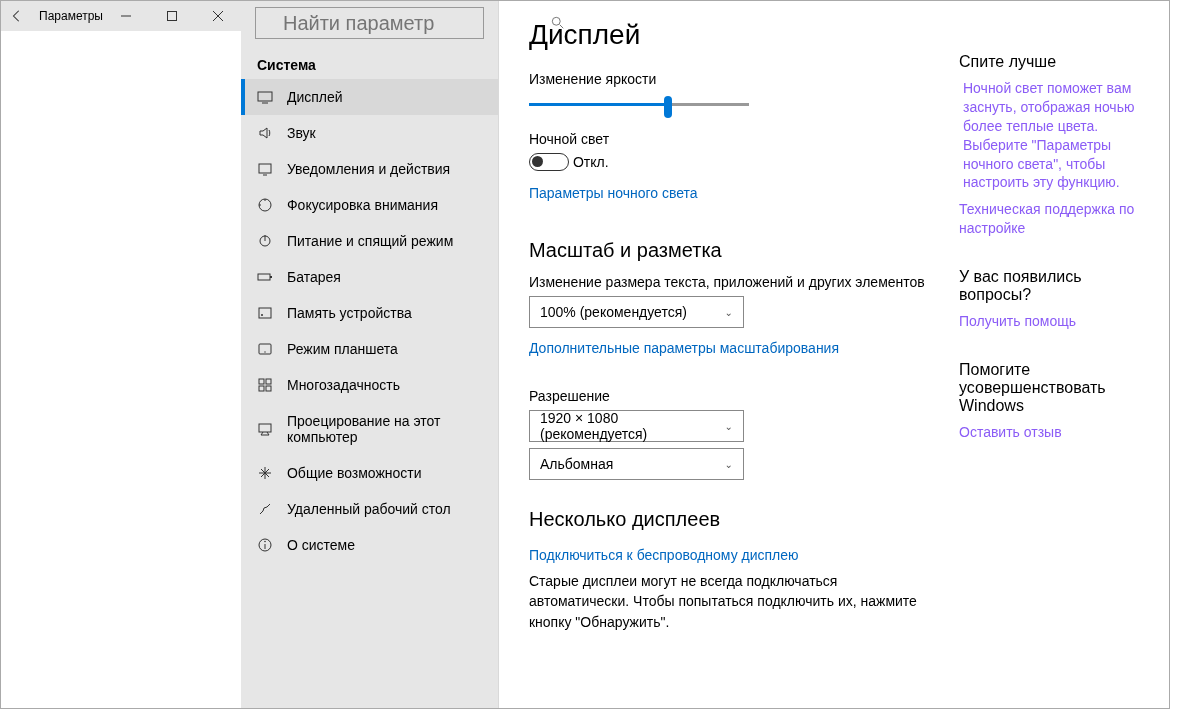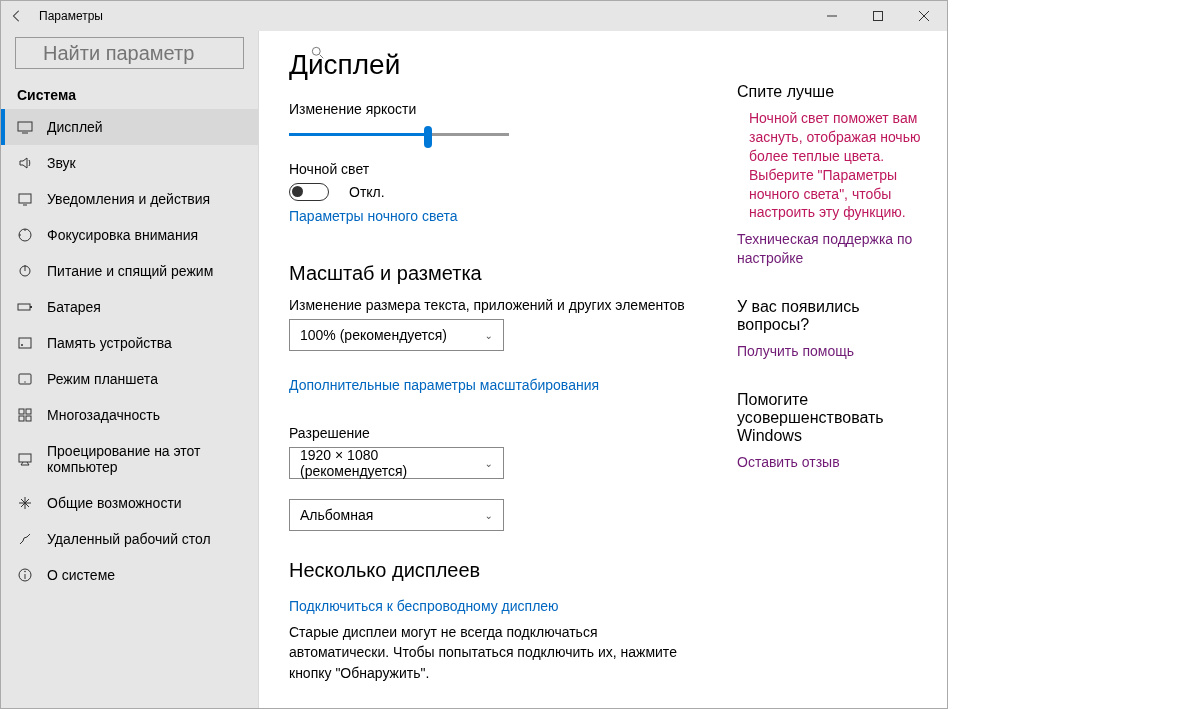--- a/index.html
+++ b/index.html
@@ -1,17 +1,17 @@
 <!DOCTYPE html>
 <html><head>
 <meta charset="utf-8">
 <style>
   html,body{margin:0;padding:0;font-family:"Segoe UI",Arial,sans-serif;font-size:14px;color:#000;background:#fff;height:100%;}
   *{box-sizing:border-box;}
-  .window{width:948px;height:709px;border:1px solid #aaa;display:flex;flex-direction:column;overflow:hidden;}
+  .window{width:1170px;height:709px;border:1px solid #aaa;display:flex;flex-direction:row;overflow:hidden;}
   .titlebar{height:30px;display:flex;align-items:center;background:#e6e6e6;}
   .titlebar-left{display:flex;align-items:center;gap:14px;padding-left:8px;}
   .titlebar-title{font-size:12px;}
   .titlebar-controls{margin-left:auto;display:flex;}
   .titlebar-controls div{width:46px;height:30px;display:flex;align-items:center;justify-content:center;font-size:12px;color:#333;}
   .body{flex:1;display:flex;overflow:hidden;}
   .sidebar{width:258px;background:#e6e6e6;border-right:1px solid #d9d9d9;display:flex;flex-direction:column;padding-top:6px;}
   .home-row{display:flex;align-items:center;gap:14px;padding:12px 16px;font-size:14px;}
   .search-wrap{padding:0 14px 8px 14px;}
   .search{display:flex;align-items:center;border:1px solid #999;height:32px;padding:0 8px;background:#e6e6e6;}
@@ -24,31 +24,31 @@
   .icon{width:16px;height:16px;display:inline-flex;align-items:center;justify-content:center;color:#333;flex-shrink:0;}
   .main{flex:1;display:flex;overflow:auto;}
   .content{flex:1;padding:18px 30px 30px 30px;max-width:720px;}
   h1{font-weight:400;font-size:28px;margin:0 0 20px 0;}
   h2{font-weight:400;font-size:20px;margin:18px 0 10px 0;}
   .label{font-size:14px;margin:12px 0 6px 0;}
   .slider{width:220px;height:24px;position:relative;margin:6px 0 14px 0;}
   .slider-track{position:absolute;top:10px;left:0;right:0;height:3px;background:#999;}
   .slider-fill{position:absolute;top:10px;left:0;height:3px;background:#0078d7;width:63%;}
   .slider-thumb{position:absolute;top:3px;left:63%;width:8px;height:22px;background:#0078d7;border-radius:4px;transform:translateX(-50%);}
-  .toggle-row{display:flex;align-items:center;gap:20px;margin:4px 0 1px 0;}
+  .toggle-row{display:flex;align-items:center;gap:4px;margin:4px 0 8px 0;}
   .toggle{width:40px;height:18px;border:1.5px solid #333;border-radius:10px;position:relative;}
   .toggle-knob{position:absolute;left:2px;top:2px;width:11px;height:11px;border-radius:50%;background:#333;}
   .link{color:#0067c0;font-size:14px;margin:6px 0 20px 0;display:inline-block;}
   .link-inline{color:#0067c0;font-size:14px;display:inline-block;}
-  .select{border:1px solid #888;height:32px;width:215px;display:flex;align-items:center;justify-content:space-between;padding:0 10px;font-size:14px;margin-bottom:20px;}
+  .select{border:1px solid #888;height:32px;width:215px;display:flex;align-items:center;justify-content:space-between;padding:0 10px;font-size:14px;margin-bottom:6px;}
   .select .chev{font-size:10px;color:#555;}
   .right{width:210px;padding:52px 20px 0 0;font-size:14px;color:#333;}
   .right h3{font-weight:400;font-size:16px;margin:0 0 8px 0;color:#000;}
-  .right p{margin:0 0 8px 12px;color:#be185d;line-height:1.35;}
-  .right .rlink{color:#701a75;margin-bottom:30px;display:inline-block;line-height:1.35;}
+  .right p{margin:0 0 8px 4px;color:#8b5cf6;line-height:1.35;}
+  .right .rlink{color:#8b5cf6;margin-bottom:30px;display:inline-block;line-height:1.35;}
   .paragraph{max-width:400px;line-height:1.45;margin:8px 0 4px 0;}
 </style>
 </head>
 <body>
 
 <div class="window">
   <div class="titlebar">
     <div class="titlebar-left">
       <span class="icon">
           <svg width="14" height="14" viewBox="0 0 16 16">

